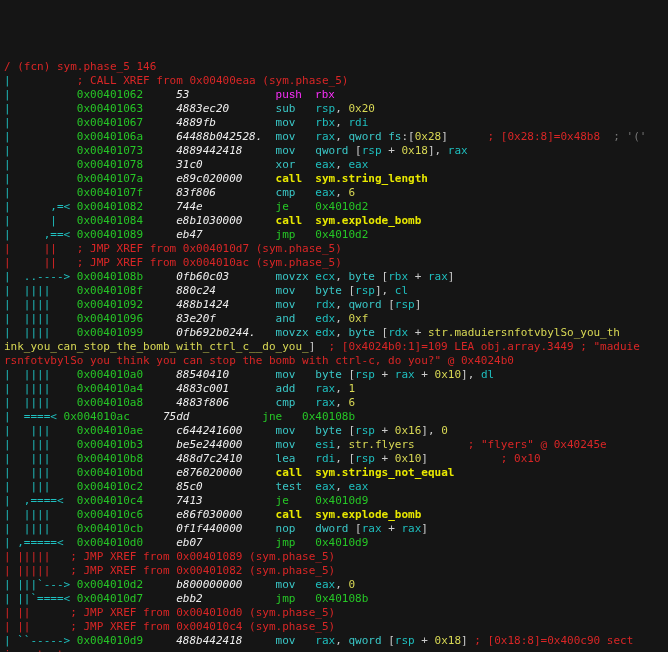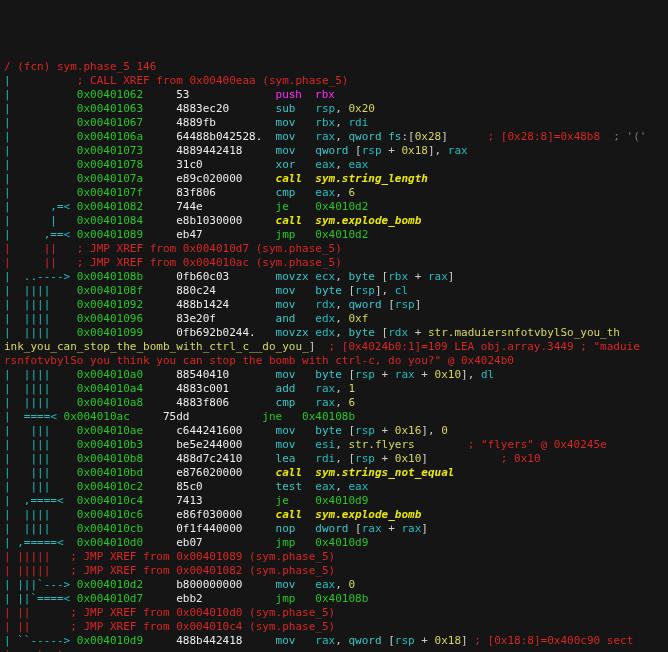--- a/index.html
+++ b/index.html
@@ -15,23 +15,23 @@
     width: 668px;
     height: 652px;
   }
   .line { white-space: pre; }
   .red { color: #d92626; }
   .green { color: #26c726; }
   .cyan { color: #1fbfbf; }
   .magenta { color: #ff2fff; font-family: Liberation Mono, monospace; }
   .teal { color: #3ac7c7; text-align: right; }
   .yellow { color: #d9d955; }
-  .yel-bold { color: #e8e800; font-weight: bold; font-style: italic; }
+  .yel-bold { color: #e8e800; font-weight: bold; }
   .grey { color: #777; }
-  .white { color: #eee; }
+  .white { color: #eee; font-style: italic; }
 </style>
 </head>
 <body>
 
 
 
 <div id="disasm"><div class="line"><span class="red">/ (fcn) sym.phase_5 146</span></div><div class="line"><span class="cyan">|</span><span class="red">          ; CALL XREF from 0x00400eaa (sym.phase_5)</span></div><div class="line"><span class="cyan">|          </span><span class="green">0x00401062</span>     <span class="white">53            </span> <span class="magenta">push  </span><span class="magenta">rbx</span></div><div class="line"><span class="cyan">|          </span><span class="green">0x00401063</span>     <span class="white">4883ec20      </span> <span class="teal">sub   </span><span class="cyan">rsp</span>, <span class="yellow">0x20</span></div><div class="line"><span class="cyan">|          </span><span class="green">0x00401067</span>     <span class="white">4889fb        </span> <span class="teal">mov   </span><span class="cyan">rbx</span>, <span class="cyan">rdi</span></div><div class="line"><span class="cyan">|          </span><span class="green">0x0040106a</span>     <span class="white">64488b042528. </span> <span class="teal">mov   </span><span class="cyan">rax</span>, <span class="teal">qword fs</span>:[<span class="yellow">0x28</span>]<span class="red">      ; [0x28:8]=0x48b8</span><span class="grey">  ; '('</span></div><div class="line"><span class="cyan">|          </span><span class="green">0x00401073</span>     <span class="white">4889442418    </span> <span class="teal">mov   </span><span class="teal">qword </span>[<span class="cyan">rsp</span> + <span class="yellow">0x18</span>], <span class="cyan">rax</span></div><div class="line"><span class="cyan">|          </span><span class="green">0x00401078</span>     <span class="white">31c0          </span> <span class="teal">xor   </span><span class="cyan">eax</span>, <span class="cyan">eax</span></div><div class="line"><span class="cyan">|          </span><span class="green">0x0040107a</span>     <span class="white">e89c020000    </span> <span class="yel-bold">call  </span><span class="yel-bold">sym.string_length</span></div><div class="line"><span class="cyan">|          </span><span class="green">0x0040107f</span>     <span class="white">83f806        </span> <span class="teal">cmp   </span><span class="cyan">eax</span>, <span class="yellow">6</span></div><div class="line"><span class="cyan">|      ,=&lt; </span><span class="green">0x00401082</span>     <span class="white">744e          </span> <span class="green">je    </span><span class="green">0x4010d2</span></div><div class="line"><span class="cyan">|      |   </span><span class="green">0x00401084</span>     <span class="white">e8b1030000    </span> <span class="yel-bold">call  </span><span class="yel-bold">sym.explode_bomb</span></div><div class="line"><span class="cyan">|     ,==&lt; </span><span class="green">0x00401089</span>     <span class="white">eb47          </span> <span class="green">jmp   </span><span class="green">0x4010d2</span></div><div class="line"><span class="red">|     ||   ; JMP XREF from 0x004010d7 (sym.phase_5)</span></div><div class="line"><span class="red">|     ||   ; JMP XREF from 0x004010ac (sym.phase_5)</span></div><div class="line"><span class="cyan">|  ..----&gt; </span><span class="green">0x0040108b</span>     <span class="white">0fb60c03      </span> <span class="teal">movzx </span><span class="cyan">ecx</span>, <span class="teal">byte </span>[<span class="cyan">rbx</span> + <span class="cyan">rax</span>]</div><div class="line"><span class="cyan">|  ||||    </span><span class="green">0x0040108f</span>     <span class="white">880c24        </span> <span class="teal">mov   </span><span class="teal">byte </span>[<span class="cyan">rsp</span>], <span class="cyan">cl</span></div><div class="line"><span class="cyan">|  ||||    </span><span class="green">0x00401092</span>     <span class="white">488b1424      </span> <span class="teal">mov   </span><span class="cyan">rdx</span>, <span class="teal">qword </span>[<span class="cyan">rsp</span>]</div><div class="line"><span class="cyan">|  ||||    </span><span class="green">0x00401096</span>     <span class="white">83e20f        </span> <span class="teal">and   </span><span class="cyan">edx</span>, <span class="yellow">0xf</span></div><div class="line"><span class="cyan">|  ||||    </span><span class="green">0x00401099</span>     <span class="white">0fb692b0244.  </span> <span class="teal">movzx </span><span class="cyan">edx</span>, <span class="teal">byte </span>[<span class="cyan">rdx</span> + <span class="yellow">str.maduiersnfotvbylSo_you_th</span></div><div class="line"><span class="yellow">ink_you_can_stop_the_bomb_with_ctrl_c__do_you_</span><span>]</span><span class="red">  ; [0x4024b0:1]=109 LEA obj.array.3449 ; "maduie</span></div><div class="line"><span class="red">rsnfotvbylSo you think you can stop the bomb with ctrl-c, do you?" @ 0x4024b0</span></div><div class="line"><span class="cyan">|  ||||    </span><span class="green">0x004010a0</span>     <span class="white">88540410      </span> <span class="teal">mov   </span><span class="teal">byte </span>[<span class="cyan">rsp</span> + <span class="cyan">rax</span> + <span class="yellow">0x10</span>], <span class="cyan">dl</span></div><div class="line"><span class="cyan">|  ||||    </span><span class="green">0x004010a4</span>     <span class="white">4883c001      </span> <span class="teal">add   </span><span class="cyan">rax</span>, <span class="yellow">1</span></div><div class="line"><span class="cyan">|  ||||    </span><span class="green">0x004010a8</span>     <span class="white">4883f806      </span> <span class="teal">cmp   </span><span class="cyan">rax</span>, <span class="yellow">6</span></div><div class="line"><span class="cyan">|  ====&lt; </span><span class="green">0x004010ac</span>     <span class="white">75dd          </span> <span class="green">jne   </span><span class="green">0x40108b</span></div><div class="line"><span class="cyan">|   |||    </span><span class="green">0x004010ae</span>     <span class="white">c644241600    </span> <span class="teal">mov   </span><span class="teal">byte </span>[<span class="cyan">rsp</span> + <span class="yellow">0x16</span>], <span class="yellow">0</span></div><div class="line"><span class="cyan">|   |||    </span><span class="green">0x004010b3</span>     <span class="white">be5e244000    </span> <span class="teal">mov   </span><span class="cyan">esi</span>, <span class="yellow">str.flyers</span><span class="red">        ; "flyers" @ 0x40245e</span></div><div class="line"><span class="cyan">|   |||    </span><span class="green">0x004010b8</span>     <span class="white">488d7c2410    </span> <span class="teal">lea   </span><span class="cyan">rdi</span>, [<span class="cyan">rsp</span> + <span class="yellow">0x10</span>]<span class="red">           ; 0x10</span></div><div class="line"><span class="cyan">|   |||    </span><span class="green">0x004010bd</span>     <span class="white">e876020000    </span> <span class="yel-bold">call  </span><span class="yel-bold">sym.strings_not_equal</span></div><div class="line"><span class="cyan">|   |||    </span><span class="green">0x004010c2</span>     <span class="white">85c0          </span> <span class="teal">test  </span><span class="cyan">eax</span>, <span class="cyan">eax</span></div><div class="line"><span class="cyan">|  ,====&lt;  </span><span class="green">0x004010c4</span>     <span class="white">7413          </span> <span class="green">je    </span><span class="green">0x4010d9</span></div><div class="line"><span class="cyan">|  ||||    </span><span class="green">0x004010c6</span>     <span class="white">e86f030000    </span> <span class="yel-bold">call  </span><span class="yel-bold">sym.explode_bomb</span></div><div class="line"><span class="cyan">|  ||||    </span><span class="green">0x004010cb</span>     <span class="white">0f1f440000    </span> <span class="teal">nop   </span><span class="teal">dword </span>[<span class="cyan">rax</span> + <span class="cyan">rax</span>]</div><div class="line"><span class="cyan">| ,=====&lt;  </span><span class="green">0x004010d0</span>     <span class="white">eb07          </span> <span class="green">jmp   </span><span class="green">0x4010d9</span></div><div class="line"><span class="red">| |||||   ; JMP XREF from 0x00401089 (sym.phase_5)</span></div><div class="line"><span class="red">| |||||   ; JMP XREF from 0x00401082 (sym.phase_5)</span></div><div class="line"><span class="cyan">| |||`---&gt; </span><span class="green">0x004010d2</span>     <span class="white">b800000000    </span> <span class="teal">mov   </span><span class="cyan">eax</span>, <span class="yellow">0</span></div><div class="line"><span class="cyan">| ||`====&lt; </span><span class="green">0x004010d7</span>     <span class="white">ebb2          </span> <span class="green">jmp   </span><span class="green">0x40108b</span></div><div class="line"><span class="red">| ||      ; JMP XREF from 0x004010d0 (sym.phase_5)</span></div><div class="line"><span class="red">| ||      ; JMP XREF from 0x004010c4 (sym.phase_5)</span></div><div class="line"><span class="cyan">| ``-----&gt; </span><span class="green">0x004010d9</span>     <span class="white">488b442418    </span> <span class="teal">mov   </span><span class="cyan">rax</span>, <span class="teal">qword </span>[<span class="cyan">rsp</span> + <span class="yellow">0x18</span>]<span class="red"> ; [0x18:8]=0x400c90 sect</span></div><div class="line"><span class="red">ion..text</span></div></div>
 
 
 

